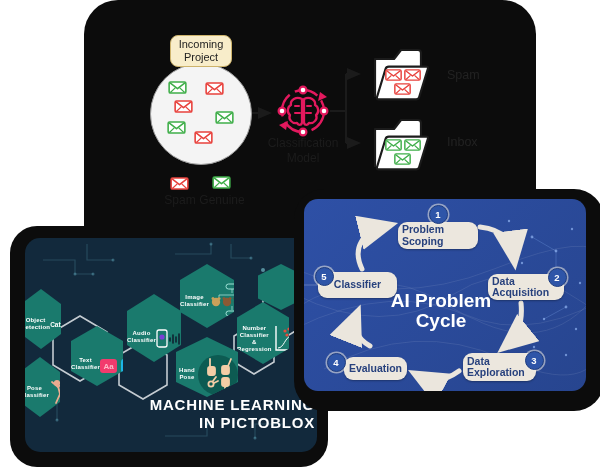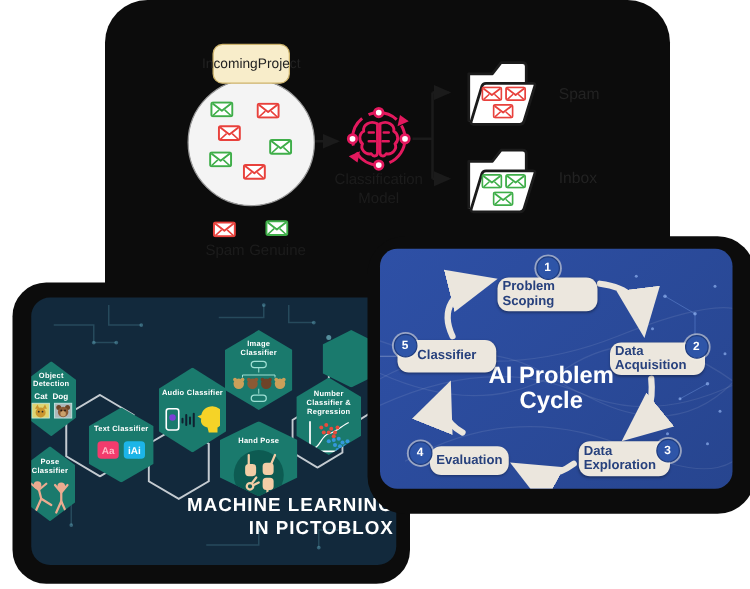--- a/index.html
+++ b/index.html
@@ -10,21 +10,21 @@
   
   .card{position:absolute;}
   .card::before{content:"";position:absolute;background:#0c0c0c;z-index:-1;}
 
   
   .card-white{left:110px;top:13px;width:403px;height:258px;background:#fff;
               border-radius:22px;z-index:1;}
   .card-white::before{inset:-13px -23px -12px -26px;border-radius:34px;}
   .wc{position:absolute;}
   .incoming-box{left:60px;top:22px;width:62px;height:32px;background:#f8edca;
-    border:1.5px solid #cdb36b;border-radius:8px;display:flex;flex-direction:row;
+    border:1.5px solid #cdb36b;border-radius:8px;display:flex;flex-direction:column;
     align-items:center;justify-content:center;font-size:11px;line-height:13px;color:#222;z-index:3;}
   .msg-circle{left:40px;top:50px;width:102px;height:102px;border-radius:50%;
     background:#f4f4f4;border:1px solid #9a9a9a;z-index:1;}
   .env{position:absolute;width:19px;height:13px;z-index:2;}
   .env svg{display:block;width:100%;height:100%;}
   .env-red{color:#e8413c;} .env-green{color:#3fae49;}
   .model-icon{left:166px;top:71px;width:54px;height:54px;}
   .model-label{left:133px;top:123px;width:120px;text-align:center;font-size:12px;
     line-height:15px;color:#1c1c1c;}
   .folder{width:64px;height:62px;}
@@ -35,21 +35,21 @@
   .legend-label{font-size:12px;color:#1c1c1c;text-align:center;top:180px;}
 
   
   .card-dark{left:20px;top:233px;width:302px;height:224px;background:#f2f2f2;
              border-radius:20px;padding:5px;z-index:2;}
   .card-dark::before{inset:-7px -6px -10px -10px;border-radius:27px;}
   .dark-inner{position:relative;width:292px;height:214px;border-radius:15px;
      background:#12293c;overflow:hidden;}
   .hex{position:absolute;background:#1a7a6d;
      clip-path:polygon(50% 0%,100% 25%,100% 75%,50% 100%,0% 75%,0% 25%);
-     display:flex;flex-direction:column;align-items:center;color:#fff;z-index:2;}
+     display:flex;flex-direction:row;align-items:center;color:#fff;z-index:2;}
   .hex-outline{position:absolute;z-index:1;}
   .hex-label{font-weight:bold;font-size:6px;line-height:7px;text-align:center;
      letter-spacing:.2px;}
   .mini-lbl{font-size:6.5px;font-weight:bold;line-height:7px;}
   .bubble{width:17px;height:14px;border-radius:3px;display:flex;align-items:center;
      justify-content:center;font-weight:bold;font-size:8px;position:relative;}
   .bubble::after{content:"";position:absolute;bottom:-3px;left:3px;border:3px solid transparent;}
   .bubble-pink{background:#f23b6d;color:#ffb9c8;}
   .bubble-pink::after{border-top-color:#f23b6d;}
   .bubble-cyan{background:#1cb5e8;color:#fff;}

